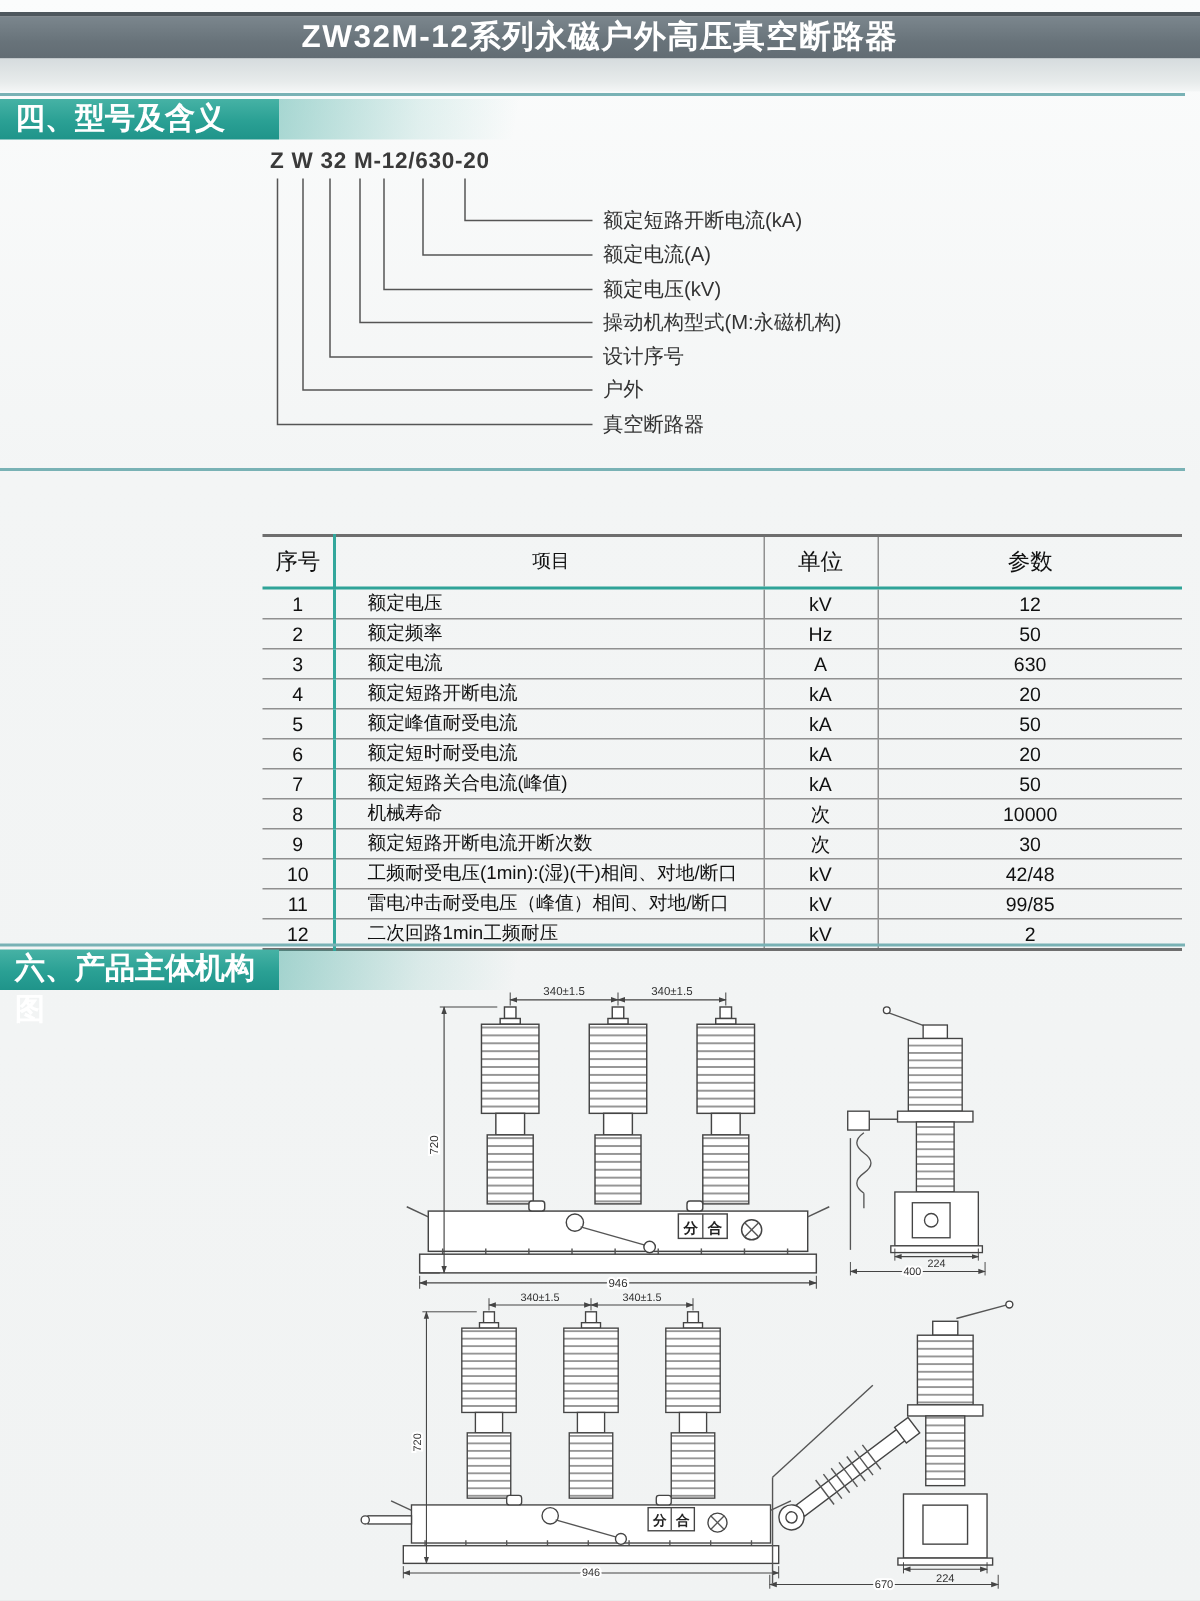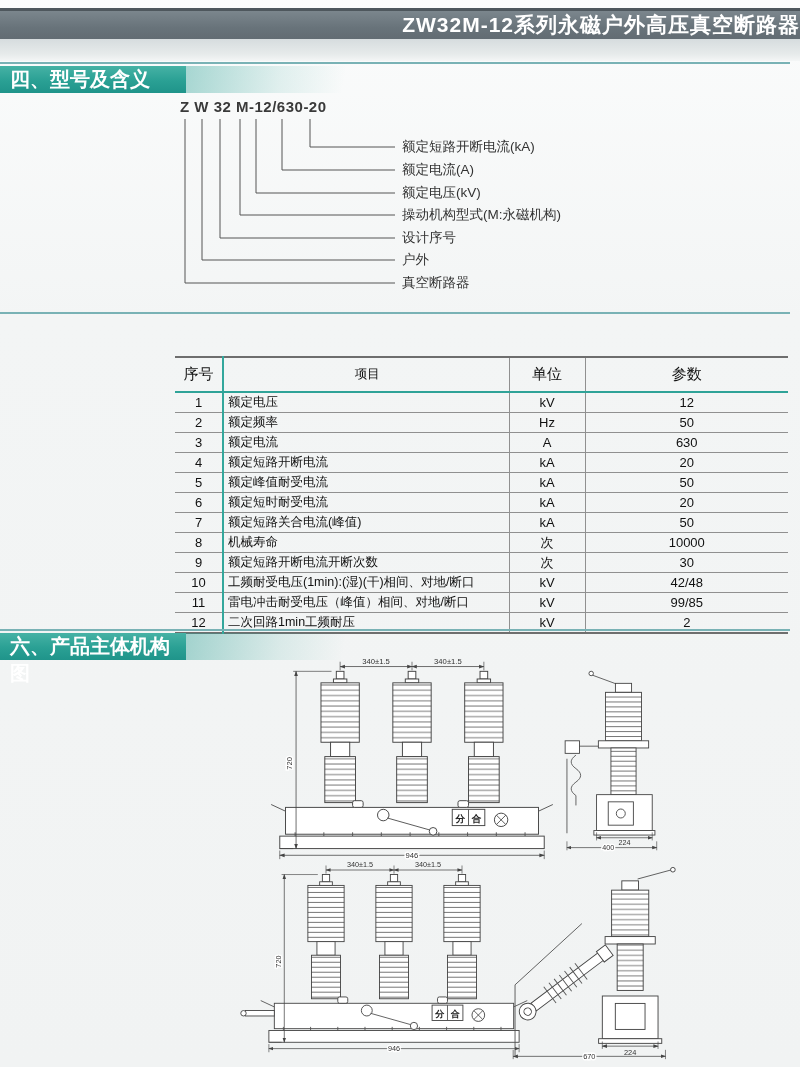--- a/index.html
+++ b/index.html
@@ -1,37 +1,37 @@
 <!DOCTYPE html>
 <html><head>
 <meta charset="utf-8">
 <style>
   html,body{margin:0;padding:0;background:#e8e8e8;}
   .page{position:relative;width:800px;height:1067px;margin:0 auto;overflow:hidden;
         background:linear-gradient(180deg,#fbfcfc 0%,#f3f5f5 30%,#f1f3f3 100%);
         font-family:"Liberation Sans","DejaVu Sans",sans-serif;color:#222;}
   .title-bar{position:absolute;top:8px;left:0;width:800px;height:31px;box-sizing:border-box;
         background:linear-gradient(180deg,#7b868d 0%,#68737a 60%,#626c73 100%);
-        border-top:3px solid #4e575d;text-align:right;color:#fff;
+        border-top:3px solid #4e575d;text-align:center;color:#fff;
         font-size:21px;font-weight:bold;line-height:27px;letter-spacing:1px;}
   .sub-band{position:absolute;top:39px;left:0;width:800px;height:22px;
         background:linear-gradient(180deg,#d6dcde 0%,#e7ebeb 70%,#f4f6f6 100%);}
   .hairline{position:absolute;left:0;width:790px;height:2px;background:#79b2b5;}
   .sec-head{position:absolute;left:0;width:186px;height:27px;box-sizing:border-box;
         background:linear-gradient(180deg,#46b2a5 0%,#2aa094 55%,#1f948a 100%);
         color:#fff;font-size:20px;font-weight:bold;line-height:27px;padding-left:10px;}
   .sec-head::after{content:"";position:absolute;left:186px;top:0;width:210px;height:27px;
         background:linear-gradient(100deg,rgba(42,160,148,0.40) 0%,rgba(42,160,148,0.12) 45%,rgba(42,160,148,0) 75%);}
   .params-table{position:absolute;top:356px;left:175px;width:613px;border-collapse:collapse;
         font-size:13px;color:#111;border-top:2px solid #6e6e6e;border-bottom:2px solid #6e6e6e;}
   .params-table th{font-weight:normal;height:31px;border-bottom:2px solid #2fa398;font-size:15px;}
   .params-table td{height:19px;line-height:19px;padding:0 3px;border-bottom:1px solid #909090;text-align:center;}
   .params-table tr:last-child td{border-bottom:none;}
   .params-table .c0{border-right:2px solid #33a79c;}
-  .params-table .c1{border-right:1px solid #909090;text-align:left;padding-left:4px;font-size:12.5px;white-space:nowrap;}
+  .params-table .c1{border-right:1px solid #909090;text-align:left;padding-left:21px;font-size:12.5px;white-space:nowrap;}
   .params-table .c2{border-right:1px solid #909090;}
   .caption{position:absolute;top:1040px;left:170px;width:540px;text-align:center;
         font-size:15px;font-weight:bold;color:#222;}
   svg{overflow:visible;}
   svg text{font-family:"Liberation Sans","DejaVu Sans",sans-serif;}
   .ln{stroke:#555;stroke-width:1;fill:none;}
   .shape{stroke:#444;stroke-width:1;fill:#fff;}
   .fins{stroke:#444;stroke-width:1;fill:url(#finpat);}
   .dim{stroke:#444;stroke-width:0.8;fill:none;marker-start:url(#arr);marker-end:url(#arr);}
   .ext{stroke:#444;stroke-width:0.7;fill:none;}

